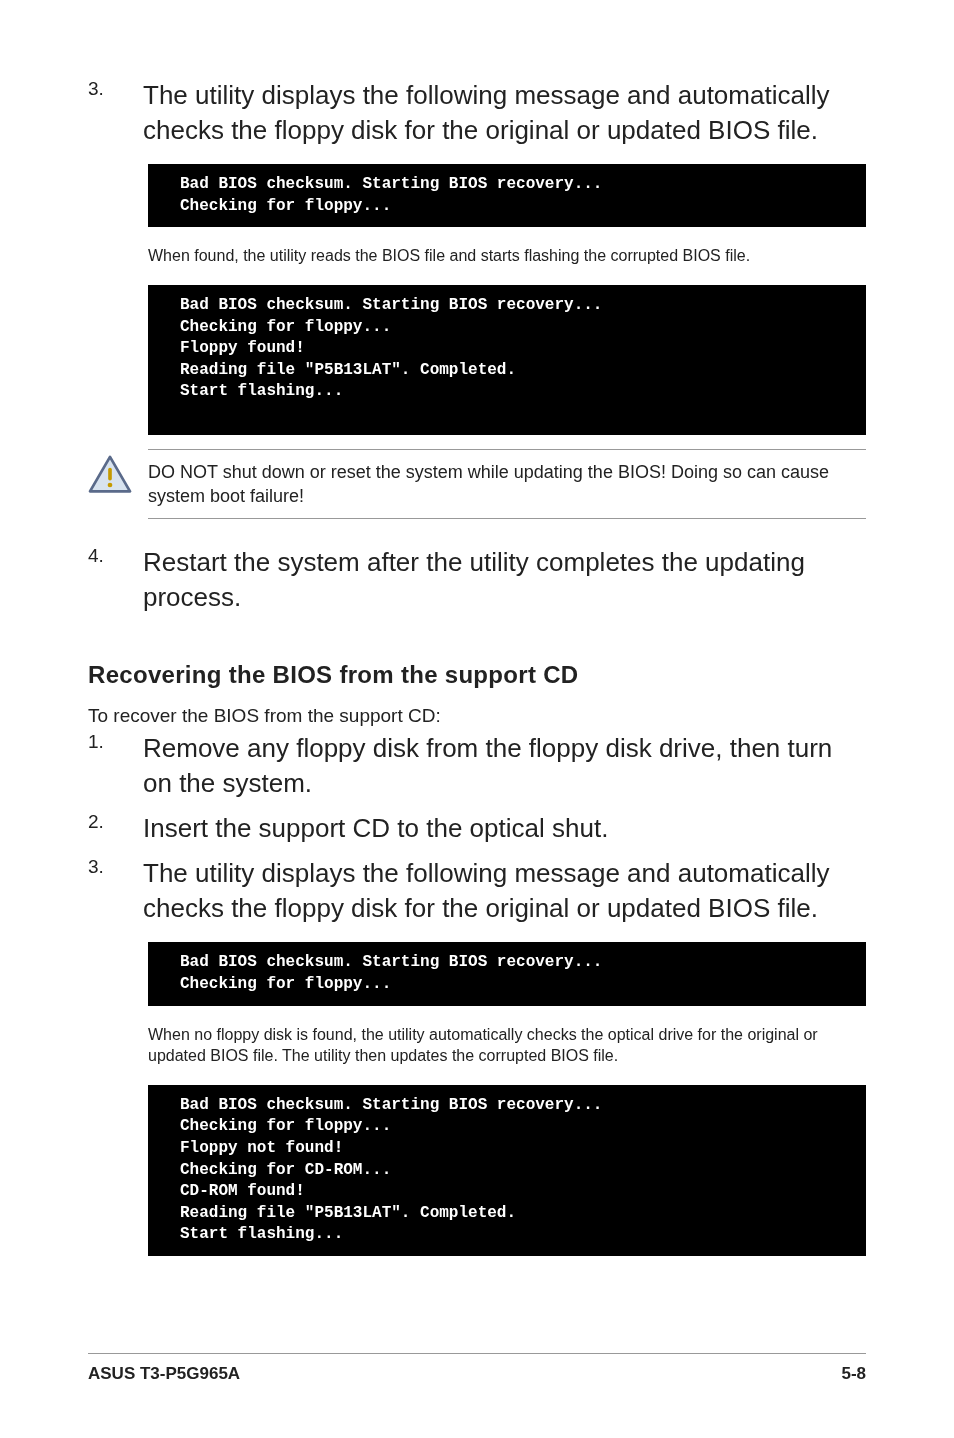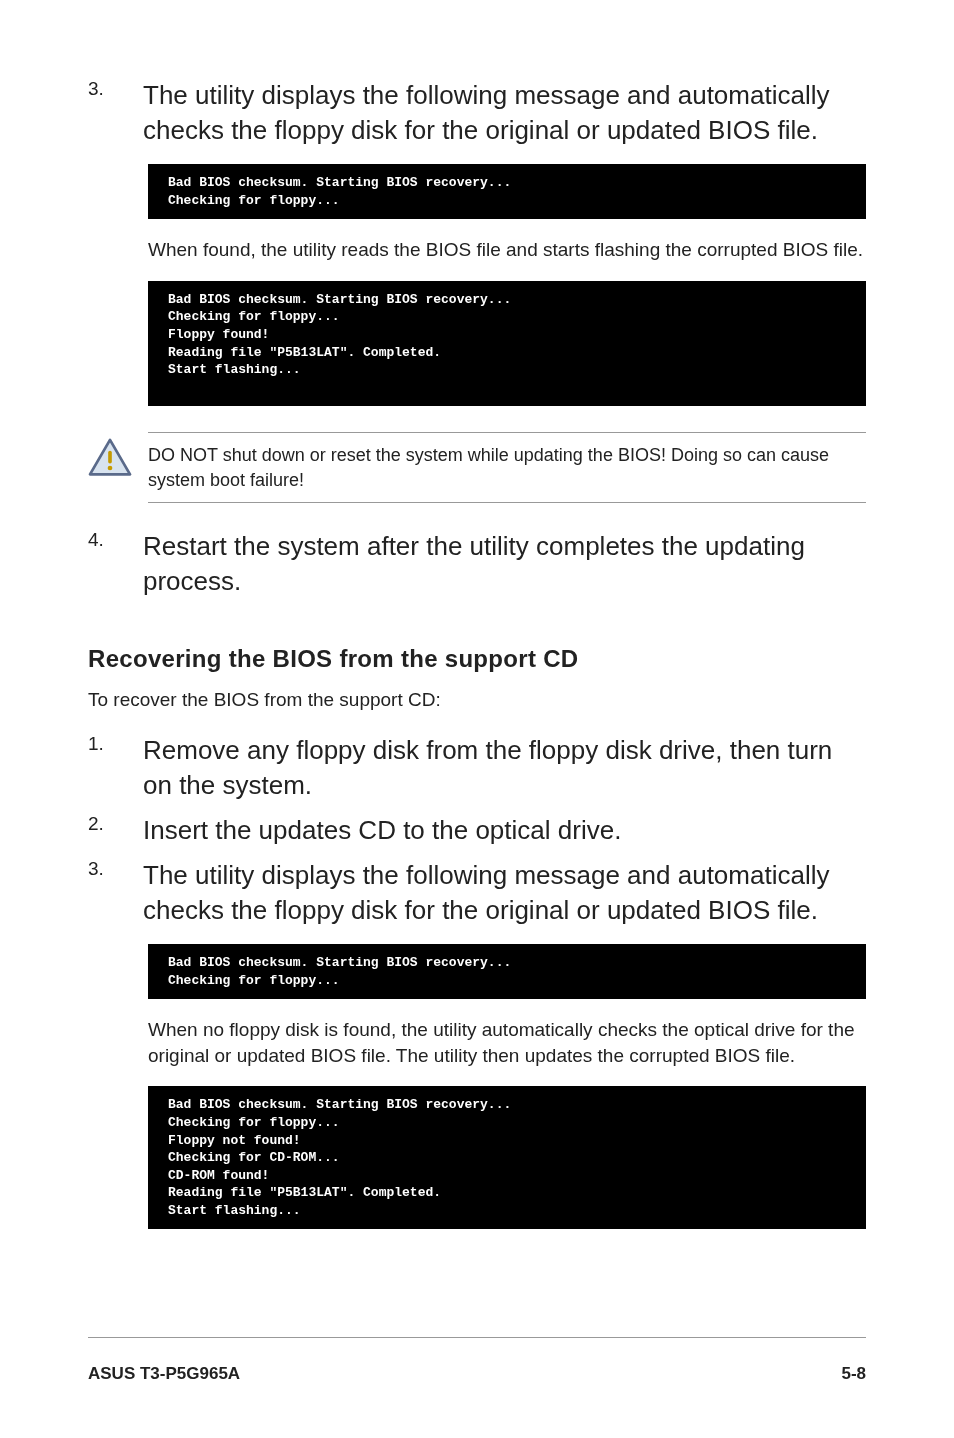--- a/index.html
+++ b/index.html
@@ -8,59 +8,59 @@
     width: 954px;
     height: 1438px;
     background: #ffffff;
     color: #222;
     position: relative;
     padding: 78px 88px 0 88px;
   }
   .step { display: flex; margin-bottom: 10px; }
   .step-num { width: 55px; font-size: 19px; }
   .step-text { flex: 1; font-size: 26px; line-height: 1.35; }
-  .indent-para { margin-left: 60px; font-size: 19px; line-height: 1.35; margin-bottom: 18px; margin-top: 18px; }
+  .indent-para { margin-left: 60px; font-size: 16px; line-height: 1.35; margin-bottom: 18px; margin-top: 18px; }
   .terminal {
     background: #000;
     color: #fff;
     font-family: "Courier New", monospace;
     font-weight: bold;
-    font-size: 13px;
-    padding: 10px 20px;
+    font-size: 16px;
+    padding: 10px 32px;
     margin-left: 60px;
     margin-top: 16px;
     margin-bottom: 0;
     white-space: pre;
     line-height: 1.35;
   }
-  .callout { display: flex; margin-top: 26px; margin-bottom: 26px; align-items: flex-start; }
+  .callout { display: flex; margin-top: 14px; margin-bottom: 26px; align-items: flex-start; }
   .callout-icon { width: 60px; flex-shrink: 0; display:flex; align-items:flex-start; justify-content:flex-start; padding-top:6px;}
   .callout-body {
     flex: 1;
     border-top: 1px solid #999;
     border-bottom: 1px solid #999;
     padding: 10px 0;
     font-size: 18px;
     line-height: 1.35;
   }
   h2.section-title {
     font-size: 24px;
     font-weight: bold;
     margin-top: 46px;
     margin-bottom: 14px;
     letter-spacing: 0.3px;
   }
-  .plain-para { font-size: 19px; line-height: 1.35; margin-bottom: 20px; }
+  .plain-para { font-size: 19px; line-height: 1.35; margin-bottom: 2px; }
   .footer {
     position: absolute;
     bottom: 54px;
     left: 88px;
     right: 88px;
     border-top: 1px solid #999;
-    padding-top: 26px;
+    padding-top: 10px;
     display: flex;
     justify-content: space-between;
     font-size: 17px;
     font-weight: bold;
   }
   .triangle-icon {
     width: 44px; height: 40px;
   }
 </style>
 </head>
@@ -102,21 +102,21 @@
 
 <h2 class="section-title">Recovering the BIOS from the support CD</h2>
 <p class="plain-para">To recover the BIOS from the support CD:</p>
 
 <div class="step">
   <div class="step-num">1.</div>
   <div class="step-text">Remove any floppy disk from the floppy disk drive, then turn on the system.</div>
 </div>
 <div class="step">
   <div class="step-num">2.</div>
-  <div class="step-text">Insert the updates CD to the optical drive.</div>
+  <div class="step-text">Insert the support CD to the optical shut.</div>
 </div>
 <div class="step">
   <div class="step-num">3.</div>
   <div class="step-text">The utility displays the following message and automatically checks the floppy disk for the original or updated BIOS file.</div>
 </div>
 
 <pre class="terminal">Bad BIOS checksum. Starting BIOS recovery...
 Checking for floppy...</pre>
 
 <p class="indent-para">When no floppy disk is found, the utility automatically checks the optical drive for the original or updated BIOS file. The utility then updates the corrupted BIOS file.</p>

